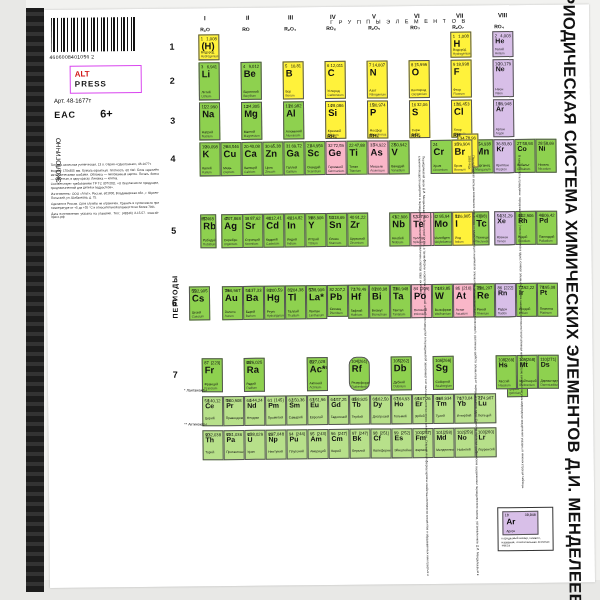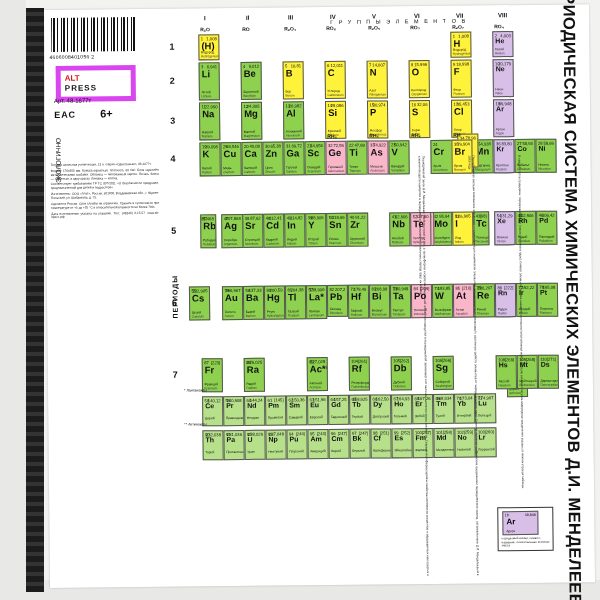--- a/index.html
+++ b/index.html
@@ -19,21 +19,21 @@
   
   .title-bar{position:absolute;right:2px;top:6px;width:36px;height:566px;}
   .title-bar .t{position:absolute;left:50%;top:50%;transform:translate(-50%,-50%) rotate(90deg);
     transform-origin:center center;white-space:nowrap;font-weight:bold;font-size:16.5px;letter-spacing:.4px;color:#111;}
 
   
   .leftcol{position:absolute;left:3px;top:4px;width:112px;height:570px;}
   .barcode{position:absolute;left:4px;top:4px;width:84px;height:34px;
     background:repeating-linear-gradient(90deg,#111 0 1px,#fff 1px 2px,#111 2px 4px,#fff 4px 6px,#111 6px 7px,#fff 7px 10px);}
   .barcode-num{position:absolute;left:2px;top:40px;font-size:5px;color:#111;letter-spacing:.3px;}
-  .brandbox{position:absolute;left:8px;top:52px;width:70px;height:26px;border:5px solid #d946ef;text-align:center;}
+  .brandbox{position:absolute;left:22px;top:52px;width:70px;height:26px;border:1px solid #d946ef;text-align:center;}
   .brandbox .b1{position:absolute;left:4px;top:3px;font-size:8px;font-weight:bold;color:#d21919;}
   .brandbox .b2{position:absolute;left:4px;top:13px;font-size:8px;font-weight:bold;color:#111;letter-spacing:1px;}
   .art{position:absolute;left:6px;top:84px;font-size:6px;color:#111;}
   .eac{position:absolute;left:6px;top:96px;font-size:9px;font-weight:bold;color:#111;letter-spacing:1px;}
   .age{position:absolute;left:52px;top:94px;font-size:11px;font-weight:bold;color:#111;}
   .vert-mark{position:absolute;left:6px;top:124px;font-size:6.5px;color:#111;
     writing-mode:vertical-rl;transform:rotate(180deg);}
   .legal{position:absolute;left:2px;top:150px;width:108px;font-size:3.1px;line-height:1.25;color:#222;text-align:justify;}
   .legal p{margin:0 0 2px 0;}
 
@@ -668,21 +668,21 @@
             <div class="nm">Радий</div>
             <div class="nr">Radium</div>
           </div>
           <div class="cell c-green" style="left: 123px; top: 344px; width: 21px; height: 34px;">
             <div class="z">89</div>
             <div class="m">227,028</div>
             <div class="sym">Ac**</div>
             <div class="nm">Актиний</div>
             <div class="nr">Actinium</div>
           </div>
-          <div class="cell c-green" style="left: 165px; top: 344px; width: 21px; height: 34px;">
+          <div class="cell c-green" style="left: 165px; top: 344px; width: 21px; height: 34px; border-radius: 8px;">
             <div class="z">104</div>
             <div class="m">[261]</div>
             <div class="sym">Rf</div>
             <div class="nm">Резерфордий</div>
             <div class="nr">Rutherfordium</div>
           </div>
           <div class="cell c-green" style="left: 207px; top: 344px; width: 21px; height: 34px;">
             <div class="z">105</div>
             <div class="m">[262]</div>
             <div class="sym">Db</div>

